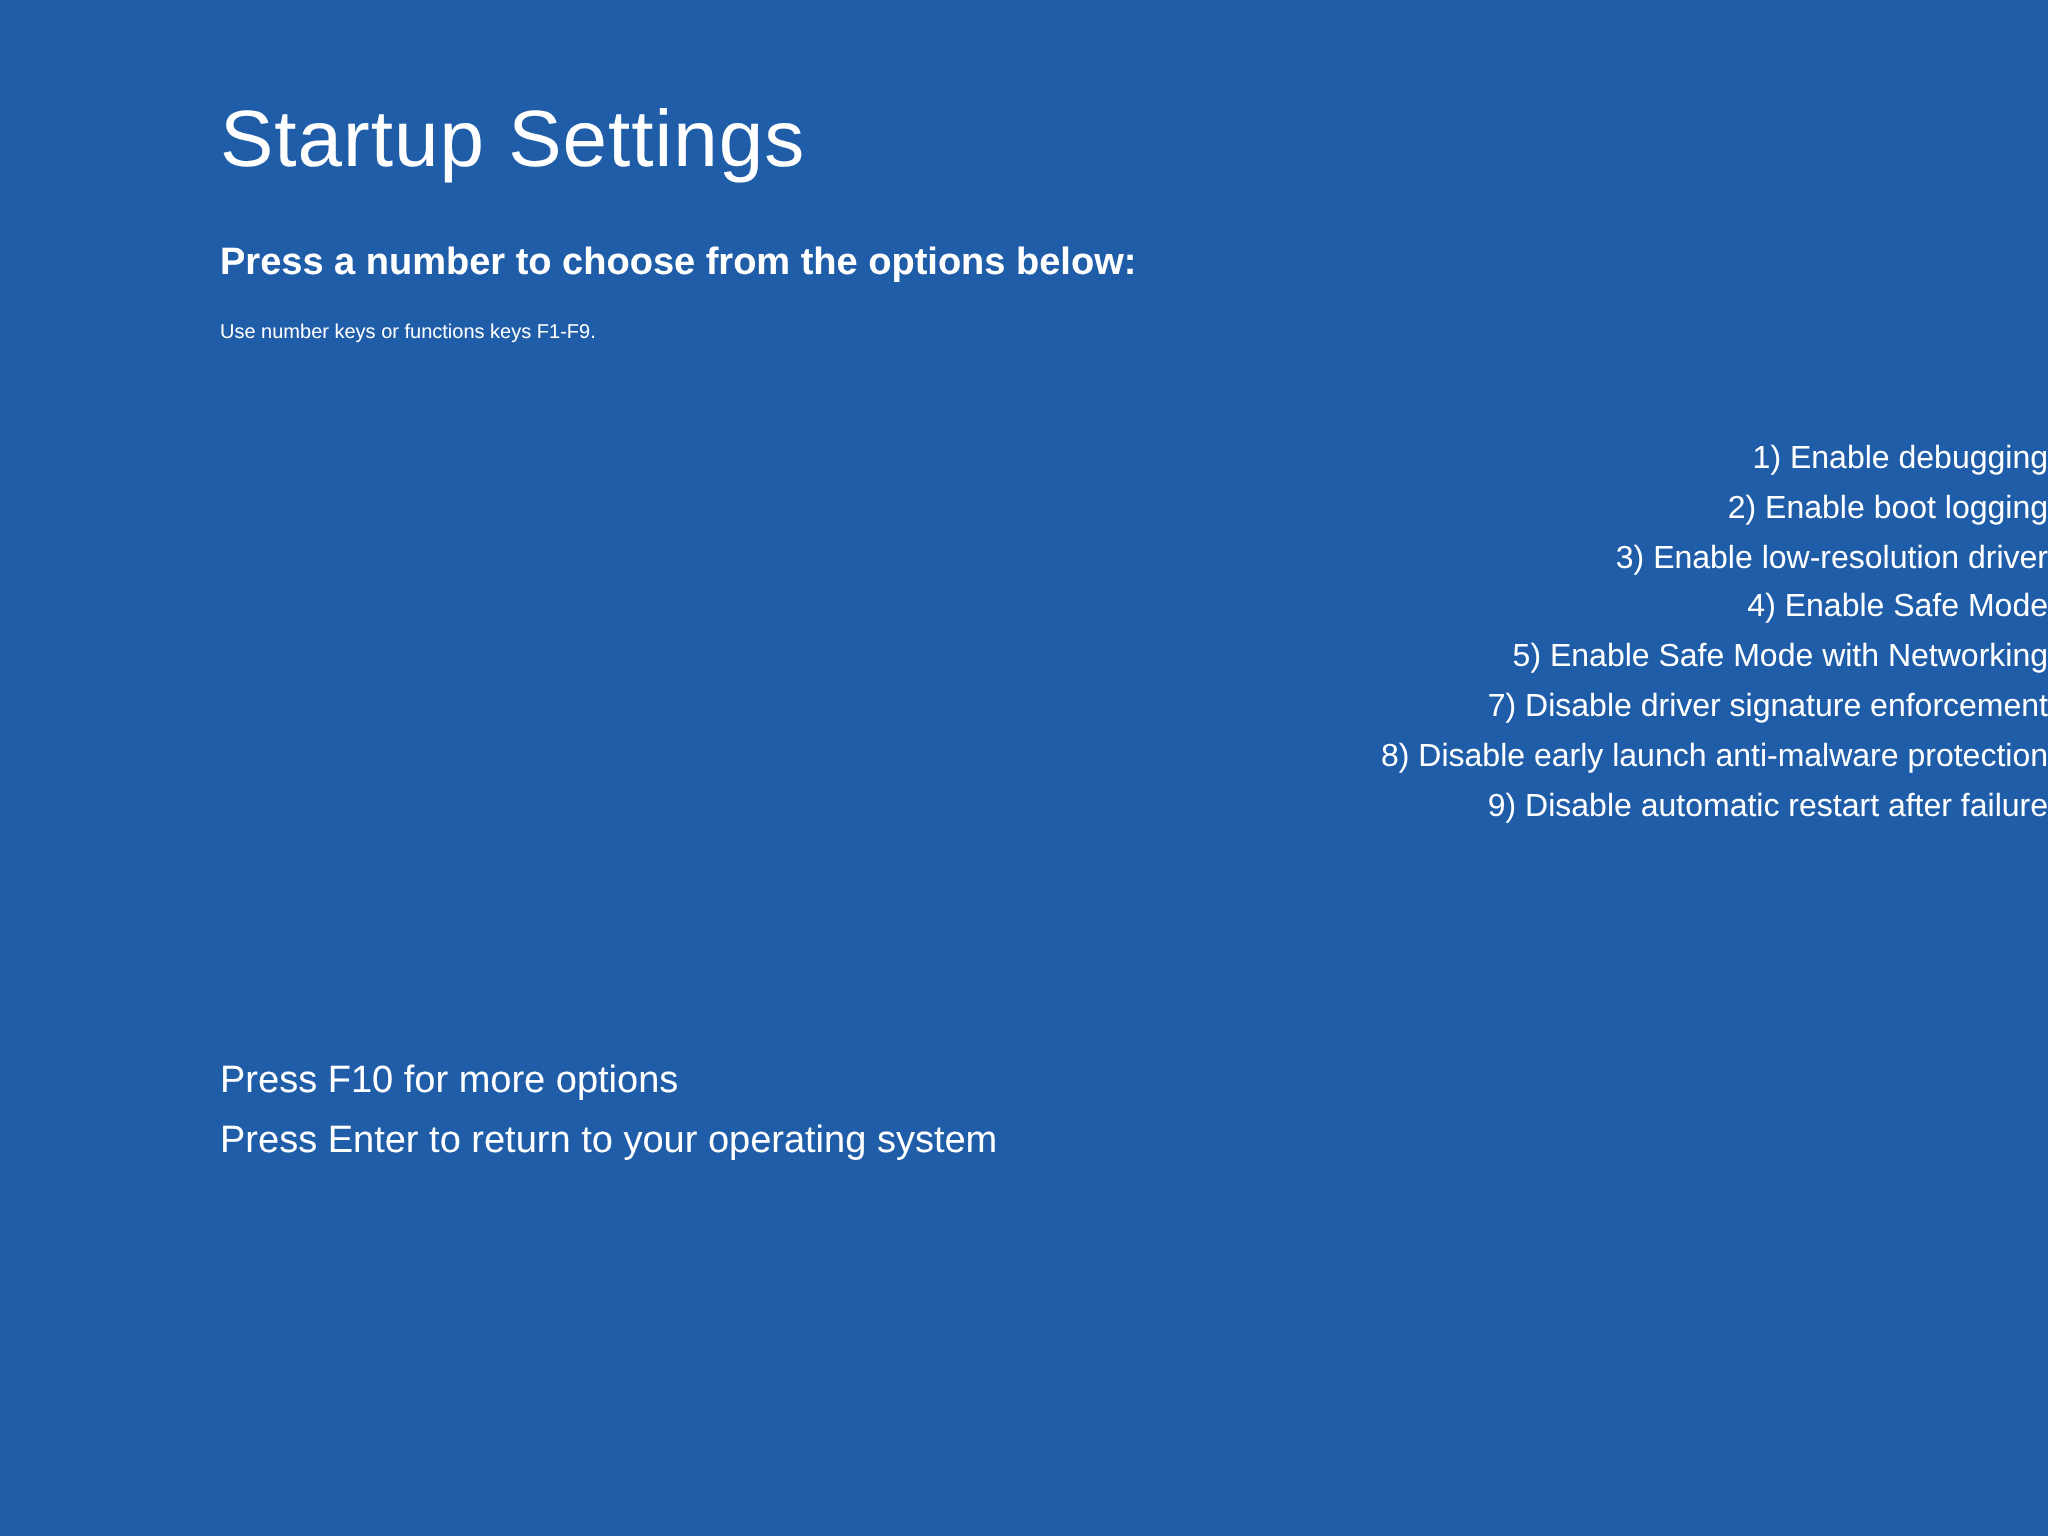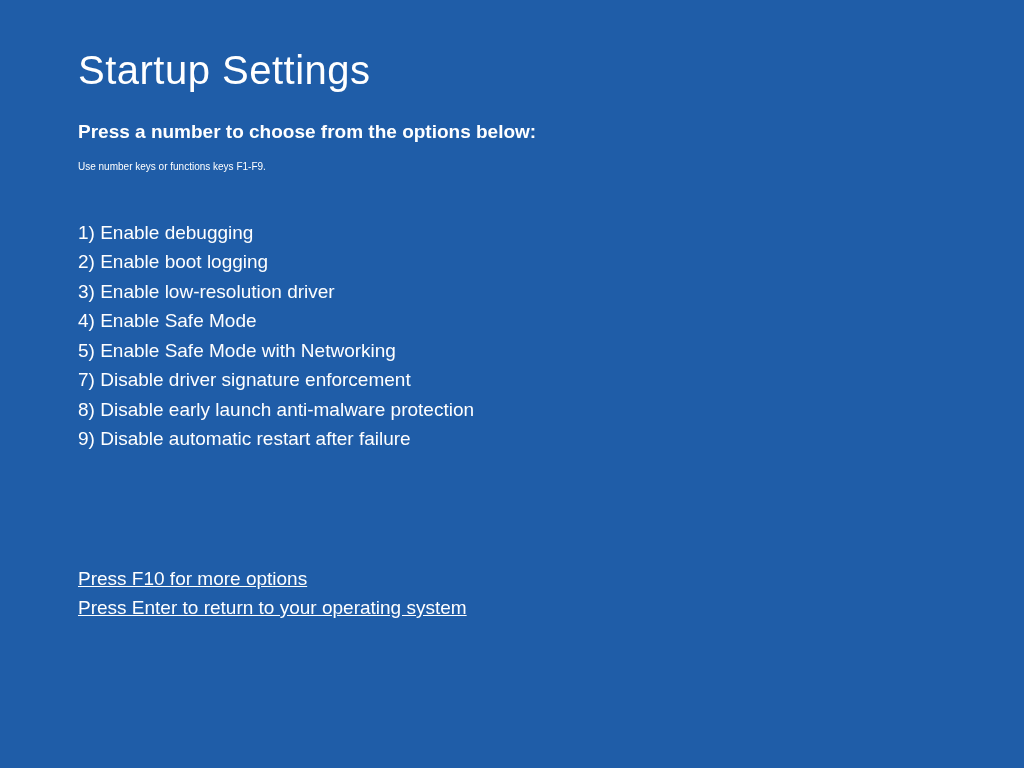--- a/index.html
+++ b/index.html
@@ -9,21 +9,21 @@
     }
     body {
       width: 1024px;
       height: 768px;
       background-color: #1f5da8;
       font-family: "Segoe UI", "Segoe UI Light", Arial, sans-serif;
       color: #ffffff;
       overflow: hidden;
     }
     .container {
-      padding-left: 78px;
+      padding-left: 110px;
       padding-top: 48px;
     }
     .title {
       font-size: 40px;
       font-weight: 300;
       letter-spacing: 0.5px;
       margin-bottom: 28px;
     }
     .subtitle {
       font-size: 19px;
@@ -32,29 +32,29 @@
     }
     .hint {
       font-size: 10px;
       font-weight: 400;
       margin-bottom: 46px;
     }
     .options {
       margin-bottom: 110px;
     }
     .option-item {
-      font-size: 19px;
+      font-size: 16px;
       font-weight: 400;
       line-height: 1.55;
+      text-align: right;
     }
     .footer-line {
       font-size: 19px;
       font-weight: 400;
       line-height: 1.55;
-      text-decoration: underline;
     }
   </style>
 </head>
 <body>
 
 <div class="container">
   <h1 class="title">Startup Settings</h1>
   <div class="subtitle">Press a number to choose from the options below:</div>
   <div class="hint">Use number keys or functions keys F1-F9.</div>
 

